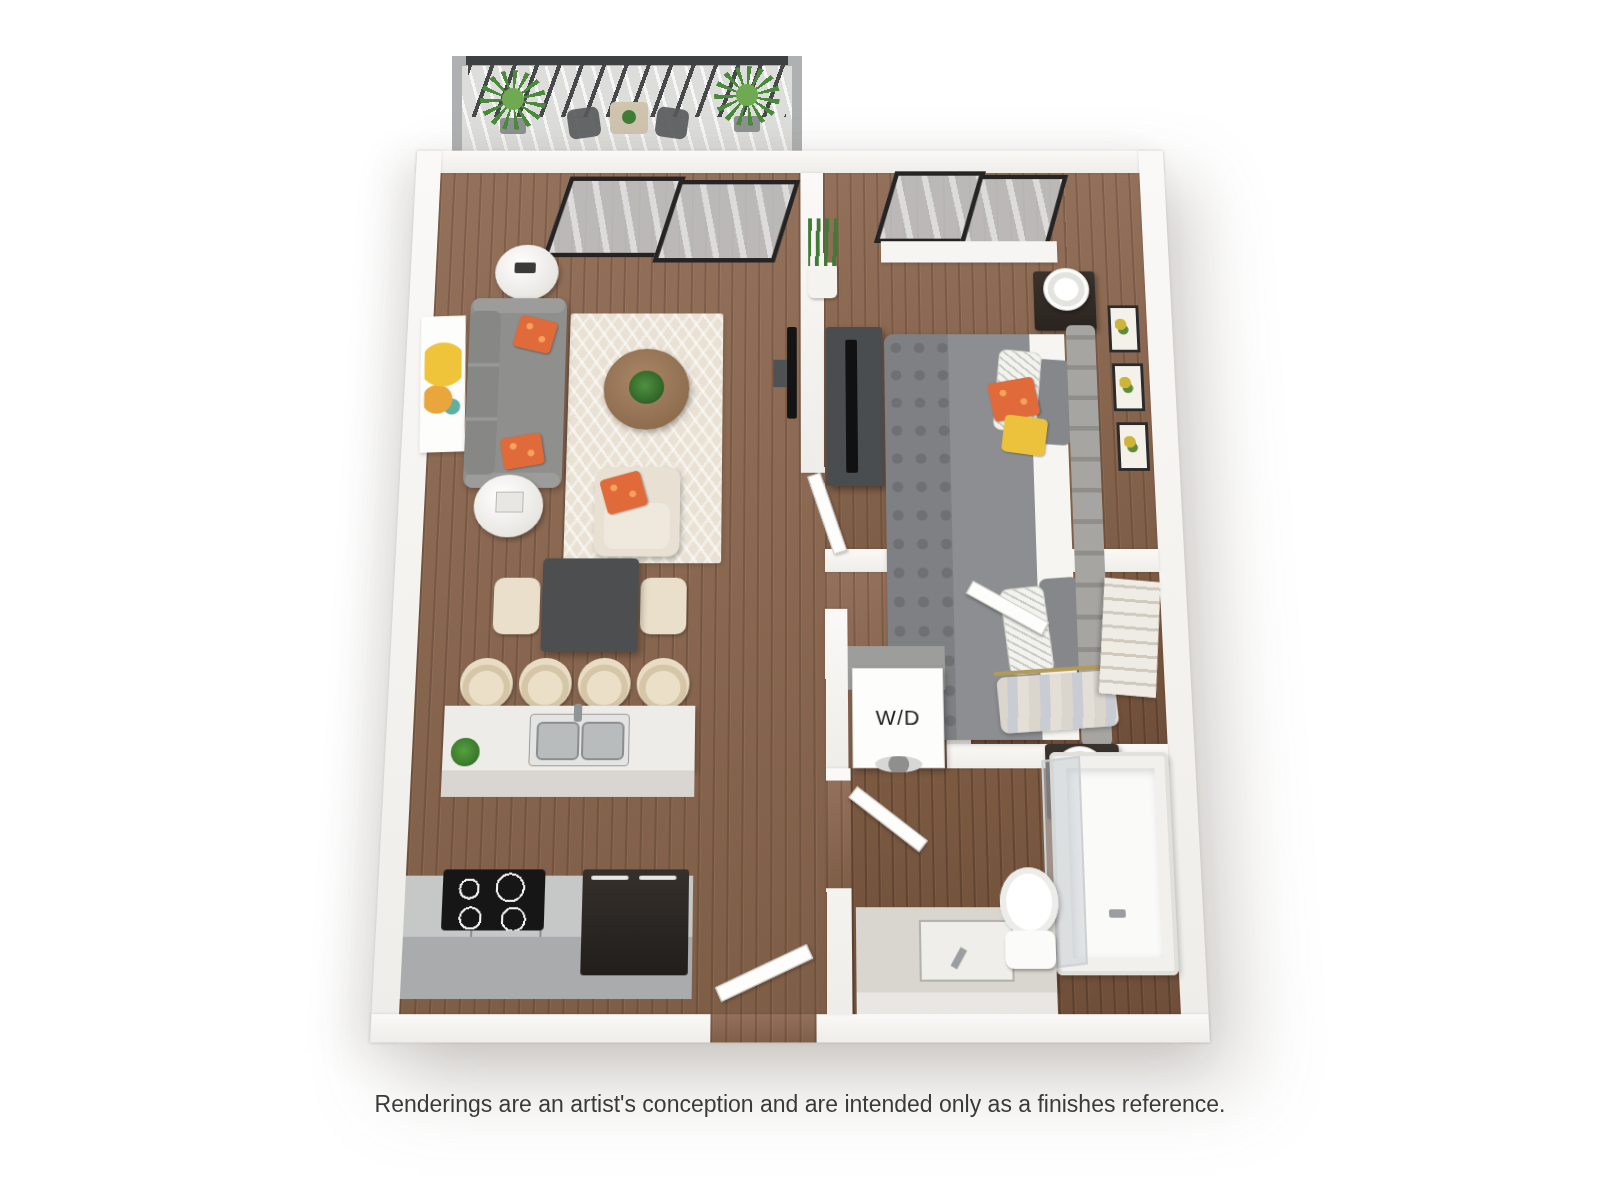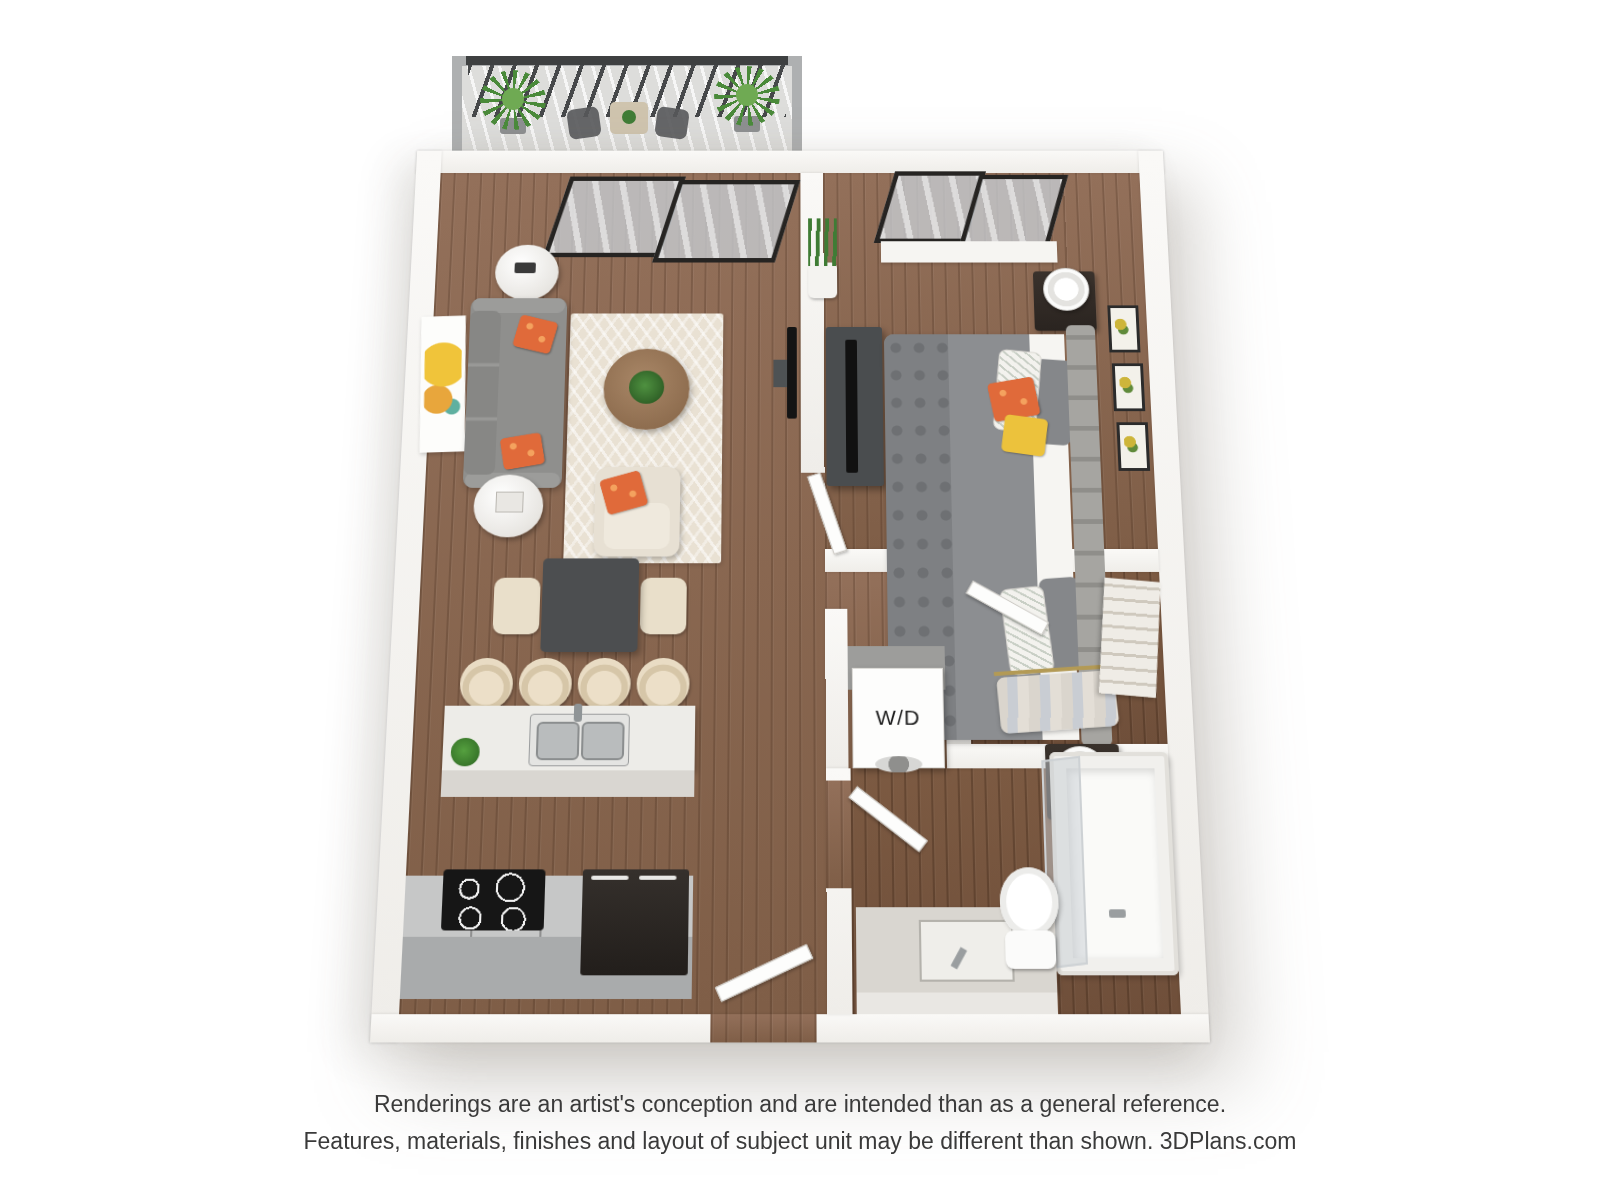--- a/index.html
+++ b/index.html
@@ -308,17 +308,16 @@
     <div class="abs" id="tub-glass"></div>
     <div class="abs" id="vanity-top"></div>
     <div class="abs" id="vanity-sink"></div>
     <div class="abs" id="vanity-faucet"></div>
     <div class="abs" id="vanity-front"></div>
     <div class="abs" id="toilet-bowl"></div>
     <div class="abs" id="toilet-tank"></div>
   </div>
 
   <div id="footer" class="abs">
-    <div>Renderings are an artist's conception and are intended than as a general reference.</div>
-    <div>Features, materials, finishes and layout of subject unit may be different than shown. 3DPlans.com</div>
+    <div>Renderings are an artist's conception and are intended only as a finishes reference.</div>
   </div>
 
 </div>
 
 </body></html>

